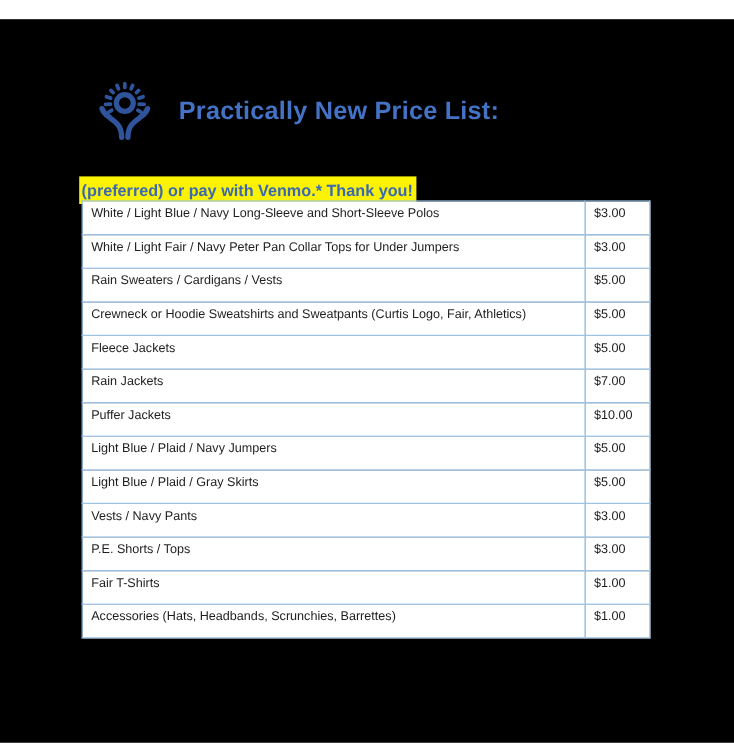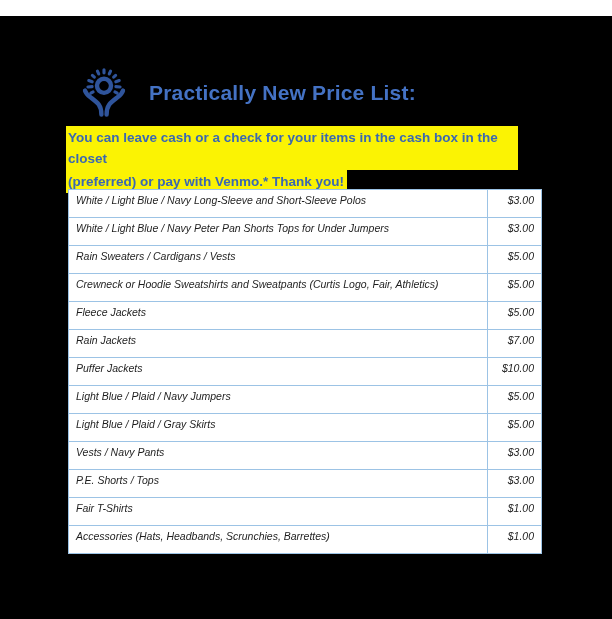--- a/index.html
+++ b/index.html
@@ -45,37 +45,36 @@
   }
   .notice .hl {
     background: #FBF303;
     padding: 1px 3px 1px 2px;
     -webkit-box-decoration-break: clone;
     box-decoration-break: clone;
     display: inline-block;
   }
   .price-table {
     position: absolute;
-    left: 68px; top: 173px;
+    left: 68px; top: 151px;
     width: 473px;
     border-collapse: collapse;
     table-layout: fixed;
-    font-style: italic;
   }
   .price-table td {
     border: 1px solid #9CC3E5;
     font-size: 10.5px;
     line-height: 13px;
     color: #1E1E1E;
     vertical-align: top;
     padding: 4px 7px 10px 7px;
     background: #ffffff;
   }
   .price-table td.item-cell { width: 419px; text-align: left; }
-  .price-table td.price-cell { width: 54px; text-align: right; }
+  .price-table td.price-cell { width: 54px; text-align: left; }
 </style>
 </head>
 <body>
 
 <div class="page">
 
   <div class="doc-header">
     <span class="logo-icon">
       <svg viewBox="0 0 100 100" width="52" height="56" aria-hidden="true">
         <g fill="none" stroke="#2F549B">
@@ -98,32 +97,32 @@
             <line x1="50" y1="13" x2="50" y2="18" transform="rotate(-119 50 42)"></line>
             <line x1="50" y1="13" x2="50" y2="18" transform="rotate(119 50 42)"></line>
           </g>
         </g>
       </svg>
     </span>
     <h1 class="doc-title">Practically New Price List:</h1>
   </div>
 
   <div class="notice">
-    <span class="hl">You can leave cash or a check for your items in the cash box in the closet</span><br>
+    <br>
     <span class="hl">(preferred) or pay with Venmo.* Thank you!</span>
   </div>
 
   <table class="price-table">
     <tbody>
       <tr>
         <td class="item-cell">White / Light Blue / Navy Long-Sleeve and Short-Sleeve Polos</td>
         <td class="price-cell">$3.00</td>
       </tr>
       <tr>
-        <td class="item-cell">White / Light Blue / Navy Peter Pan Shorts Tops for Under Jumpers</td>
+        <td class="item-cell">White / Light Fair / Navy Peter Pan Collar Tops for Under Jumpers</td>
         <td class="price-cell">$3.00</td>
       </tr>
       <tr>
         <td class="item-cell">Rain Sweaters / Cardigans / Vests</td>
         <td class="price-cell">$5.00</td>
       </tr>
       <tr>
         <td class="item-cell">Crewneck or Hoodie Sweatshirts and Sweatpants (Curtis Logo, Fair, Athletics)</td>
         <td class="price-cell">$5.00</td>
       </tr>

